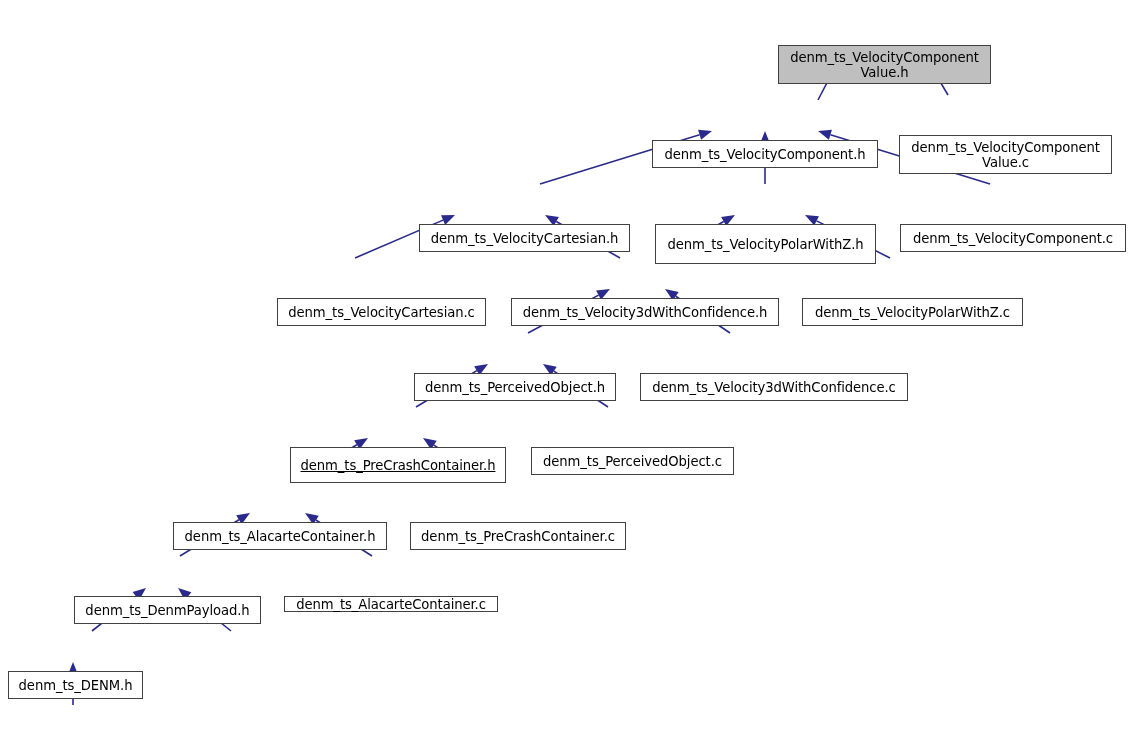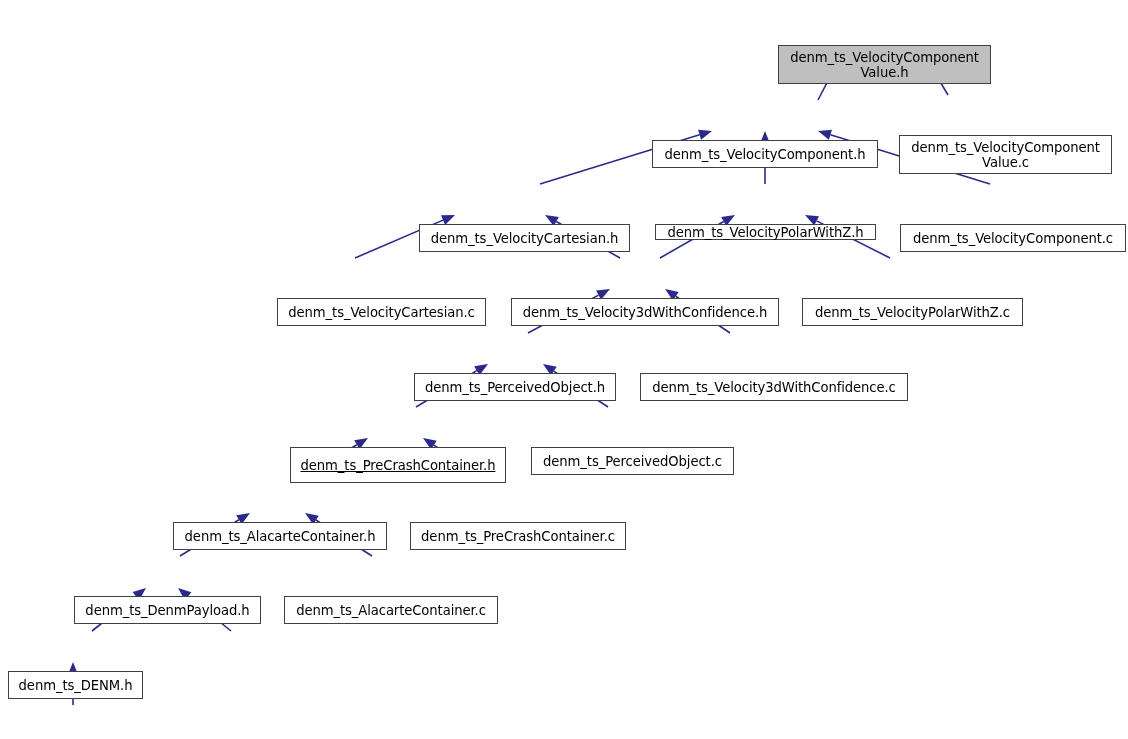--- a/index.html
+++ b/index.html
@@ -97,28 +97,28 @@
       <polygon points="178,588 191.37151827854348,592.152408810146 184.81909336712044,600.2286534684115" fill="#2a2a8c"></polygon>
       <line x1="73" y1="705" x2="73" y2="675" stroke="#2a2a8c" stroke-width="1.6"></line>
       <polygon points="73,662 78.2,675 67.8,675" fill="#2a2a8c"></polygon>
     </svg>
 <div class="node root" style="left: 778px; top: 5px; width: 213px; height: 39px; background: rgb(191, 191, 191);"><span class="node-label">denm_ts_VelocityComponent
 Value.h</span></div>
     <div class="node" style="left: 652px; top: 100px; width: 226px; height: 28px;"><span class="node-label">denm_ts_VelocityComponent.h</span></div>
     <div class="node" style="left: 899px; top: 95px; width: 213px; height: 39px;"><span class="node-label">denm_ts_VelocityComponent
 Value.c</span></div>
     <div class="node" style="left: 419px; top: 184px; width: 211px; height: 28px;"><span class="node-label">denm_ts_VelocityCartesian.h</span></div>
-    <div class="node" style="left: 655px; top: 184px; width: 221px; height: 16px;"><span class="node-label">denm_ts_VelocityPolarWithZ.h</span></div>
+    <div class="node" style="left: 655px; top: 184px; width: 221px; height: 40px;"><span class="node-label">denm_ts_VelocityPolarWithZ.h</span></div>
     <div class="node" style="left: 900px; top: 184px; width: 226px; height: 28px; text-align: right;"><span class="node-label">denm_ts_VelocityComponent.c</span></div>
     <div class="node" style="left: 277px; top: 258px; width: 209px; height: 28px;"><span class="node-label">denm_ts_VelocityCartesian.c</span></div>
     <div class="node" style="left: 511px; top: 258px; width: 268px; height: 28px;"><span class="node-label">denm_ts_Velocity3dWithConfidence.h</span></div>
     <div class="node" style="left: 802px; top: 258px; width: 221px; height: 28px;"><span class="node-label">denm_ts_VelocityPolarWithZ.c</span></div>
     <div class="node" style="left: 414px; top: 333px; width: 202px; height: 28px;"><span class="node-label">denm_ts_PerceivedObject.h</span></div>
     <div class="node" style="left: 640px; top: 333px; width: 268px; height: 28px;"><span class="node-label">denm_ts_Velocity3dWithConfidence.c</span></div>
     <div class="node" style="left: 290px; top: 407px; width: 216px; height: 36px; text-decoration: underline;"><span class="node-label">denm_ts_PreCrashContainer.h</span></div>
     <div class="node" style="left: 531px; top: 407px; width: 203px; height: 28px;"><span class="node-label">denm_ts_PerceivedObject.c</span></div>
     <div class="node" style="left: 173px; top: 482px; width: 214px; height: 28px;"><span class="node-label">denm_ts_AlacarteContainer.h</span></div>
     <div class="node" style="left: 410px; top: 482px; width: 216px; height: 28px;"><span class="node-label">denm_ts_PreCrashContainer.c</span></div>
     <div class="node" style="left: 74px; top: 556px; width: 187px; height: 28px; justify-content: center;"><span class="node-label">denm_ts_DenmPayload.h</span></div>
-    <div class="node" style="left: 284px; top: 556px; width: 214px; height: 28px;"><span class="node-label">denm_ts_AlacarteContainer.c</span></div>
+    <div class="node" style="left: 284px; top: 556px; width: 214px; height: 16px;"><span class="node-label">denm_ts_AlacarteContainer.c</span></div>
     <div class="node" style="left: 8px; top: 631px; width: 135px; height: 28px;"><span class="node-label">denm_ts_DENM.h</span></div>
     <div class="node" style="left: 8px; top: 705px; width: 135px; height: 28px;"><span class="node-label">denm_ts_DENM.c</span></div>
   </div>
 
 </body></html>

